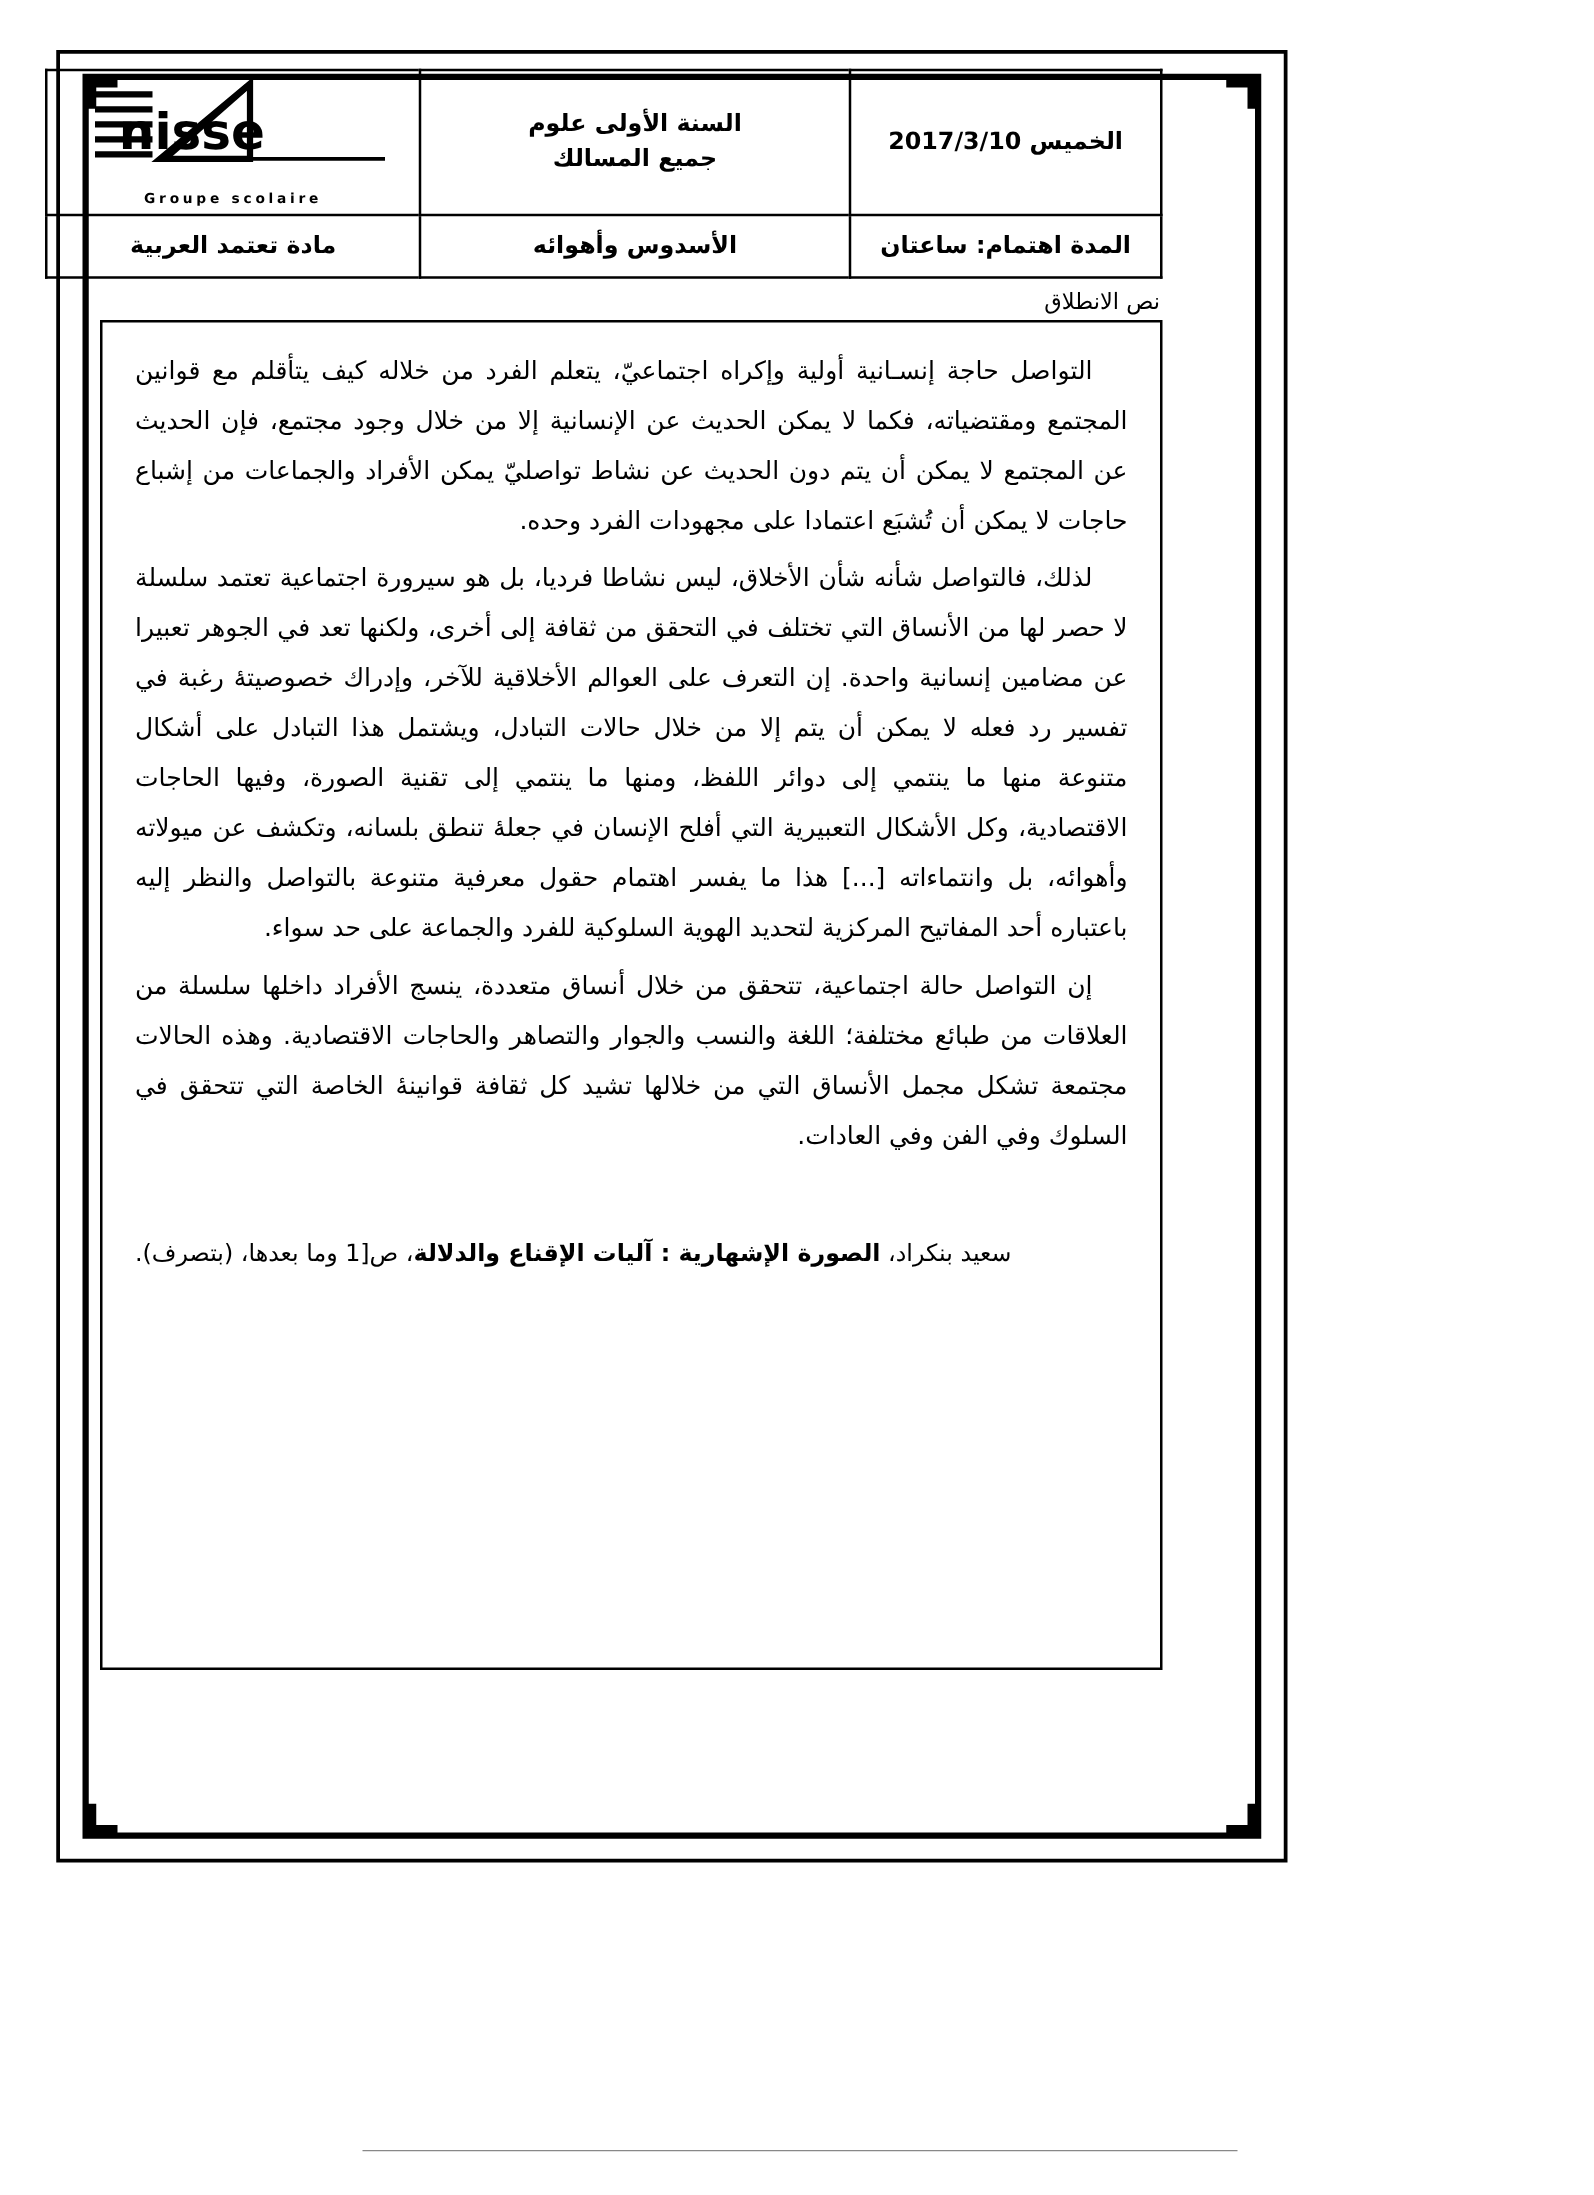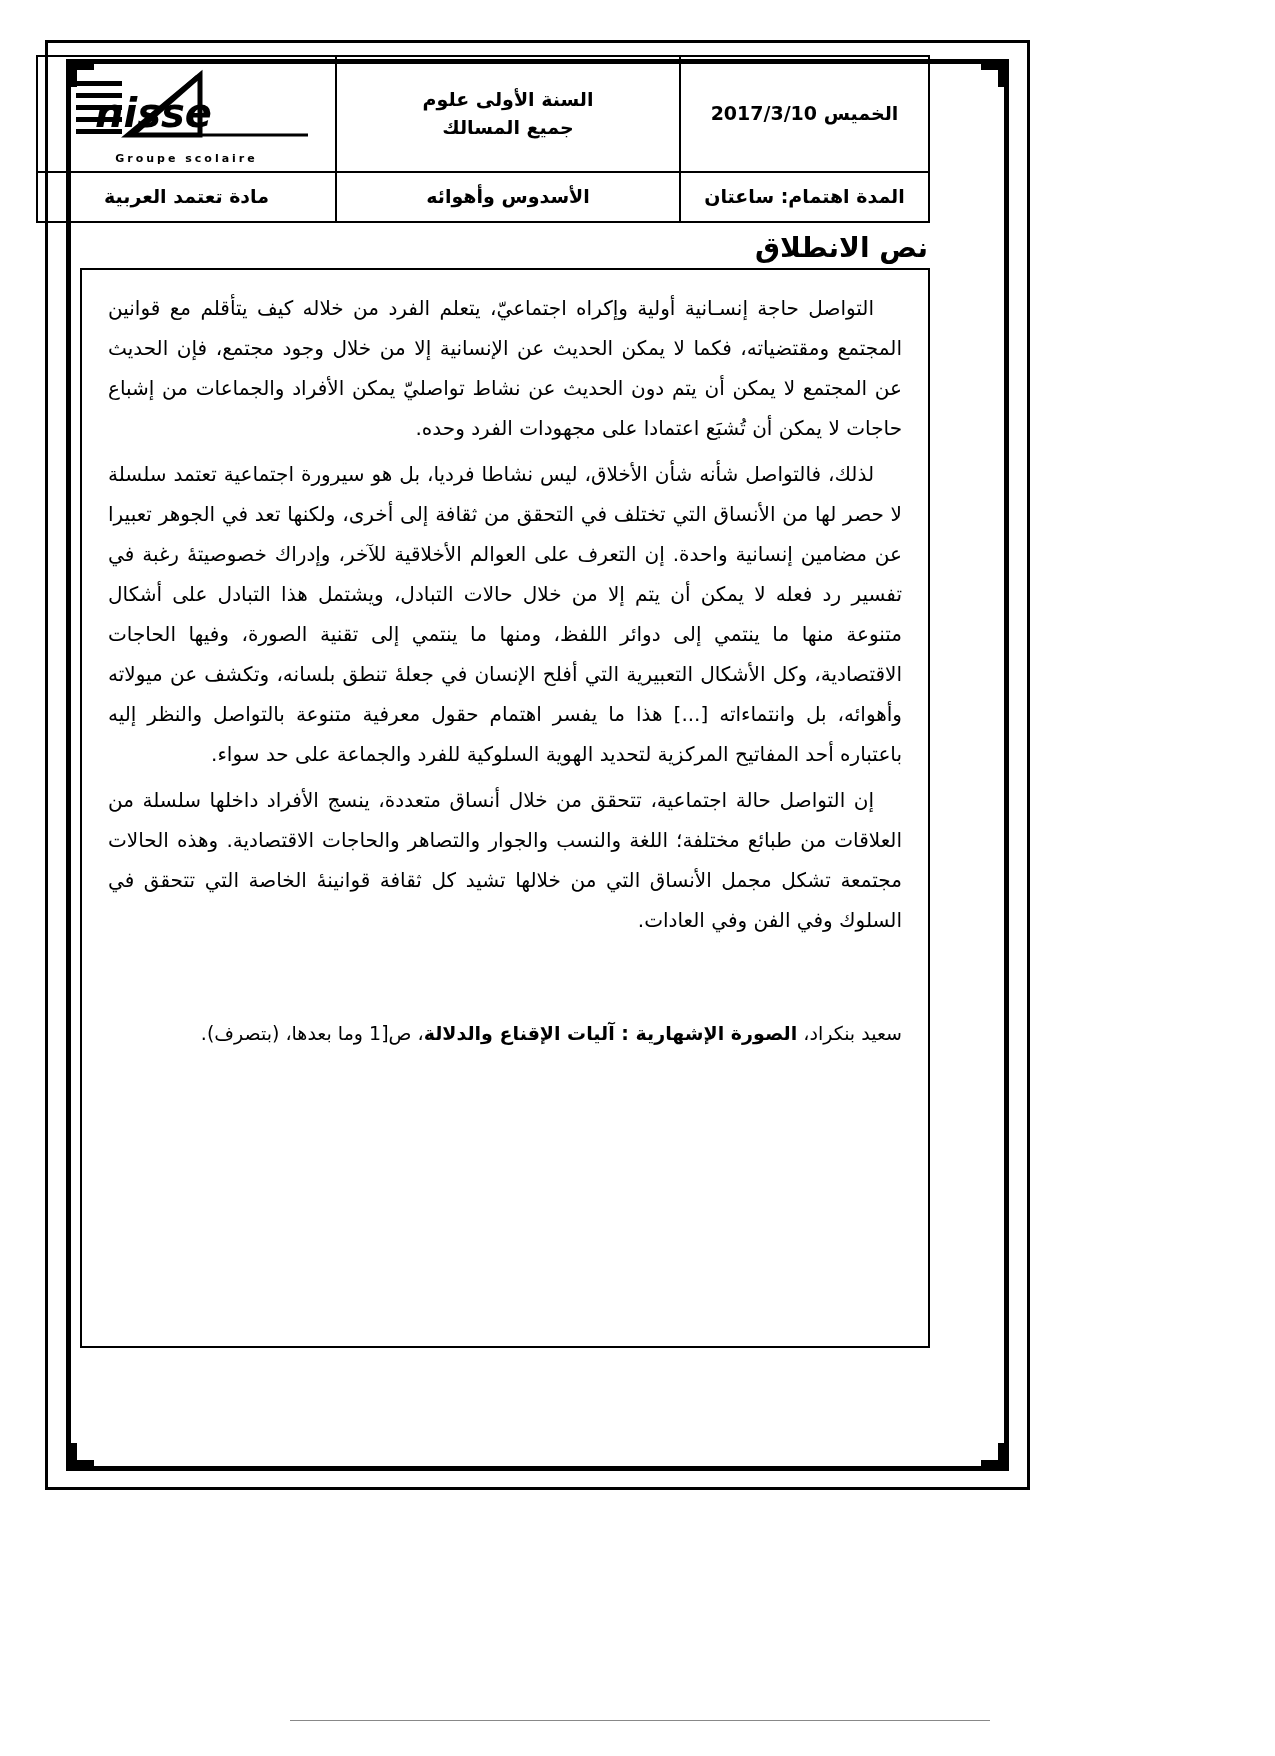--- a/index.html
+++ b/index.html
@@ -71,38 +71,37 @@
   }
   td.cell-date      { width: 235px; height: 104px; font-size: 21px; }
   td.cell-level     { width: 330px; }
   td.cell-logo      { width: 285px; padding: 2px; }
   td.cell-duration  { height: 40px; font-size: 19px; }
   td.cell-term      { font-size: 19px; }
   td.cell-subject   { font-size: 19px; }
 
   .logo-wrap {
     display: flex;
-    align-items: flex-end;
+    align-items: flex-start;
     justify-content: center;
     height: 96px;
-    font-style: italic;
   }
   .logo-sub {
     font-size: 11px;
     letter-spacing: 3px;
     font-weight: bold;
     text-align: center;
     margin-top: -6px;
   }
 
   
   .section-label {
     text-align: right;
-    font-size: 28px;
-    font-weight: bold;
+    font-size: 18px;
+    font-weight: normal;
     margin: 8px 2px 4px 0;
   }
 
   
   .text-box {
     border: 2px solid #000;
     padding: 18px 26px 30px 26px;
     box-sizing: border-box;
     min-height: 1080px;
   }
@@ -114,23 +113,23 @@
   }
   .para {
     font-size: 20px;
     line-height: 2.0;
     text-align: justify;
     text-align-last: right;
     margin: 0 0 6px 0;
     text-indent: 28px;
   }
   .source {
-    margin-top: 76px;
+    margin-top: 58px;
     font-size: 19px;
-    text-align: right;
+    text-align: left;
     line-height: 1.8;
   }
   .source b { font-weight: bold; }
 
   
   .bottom-rule {
     position: absolute;
     left: 290px;
     top: 1720px;
     width: 700px;

